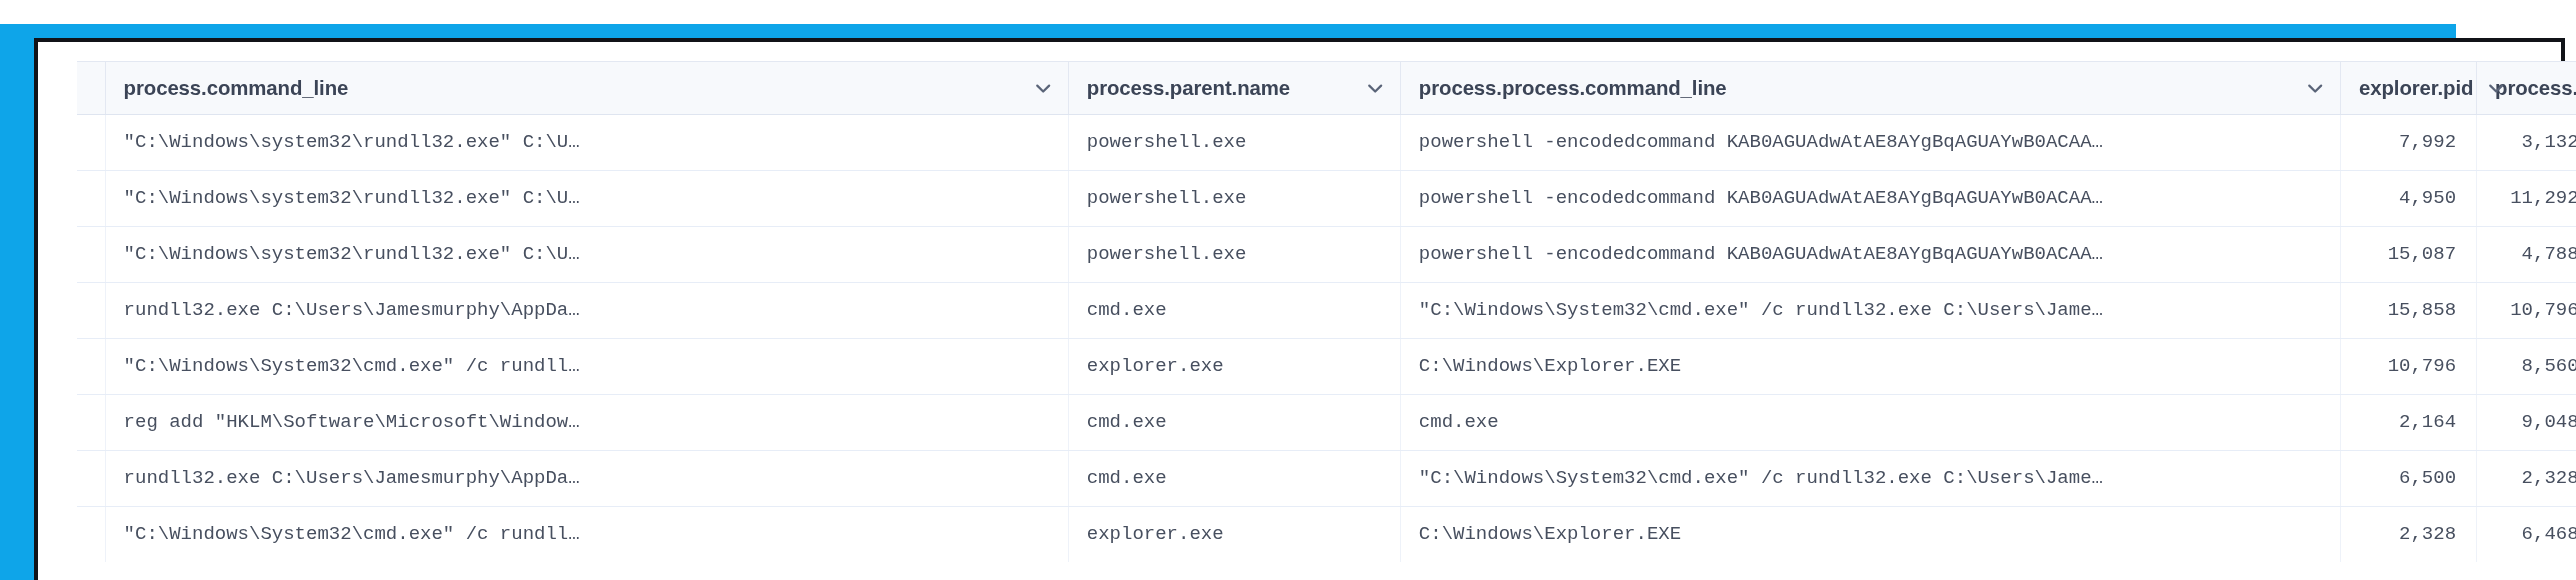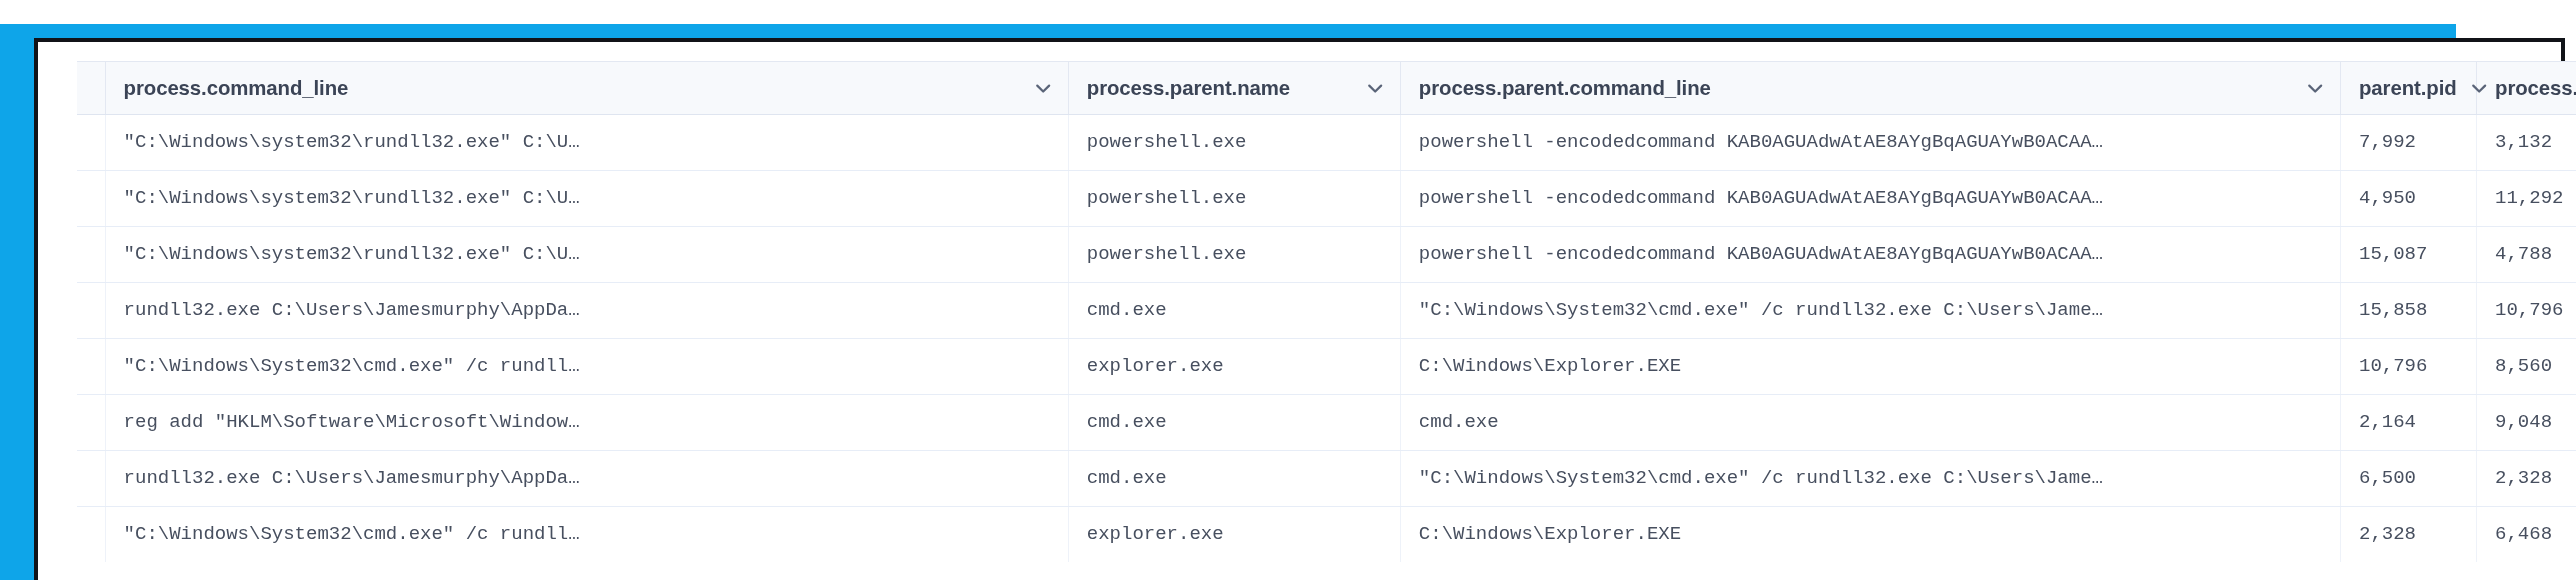--- a/index.html
+++ b/index.html
@@ -138,20 +138,21 @@
     padding: 0 15px 0 17.6px;
     font-family: "Liberation Mono", monospace;
     font-size: 19px;
     color: #474f5f;
     white-space: nowrap;
     overflow: hidden;
     text-overflow: clip;
     line-height: 55px;
   }
   .cell-inner.numeric {
+    text-align: right;
     padding-right: 20.4px;
   }
 </style>
 </head>
 <body>
 
 <div class="screenshot-frame">
   <div class="frame-border">
     <div class="grid-wrap">
       <table class="data-grid">
@@ -181,31 +182,31 @@
                 <span class="head-label">process.parent.name</span>
                 <span class="chevron">
                   <svg viewBox="0 0 24 24" fill="none" stroke="#5a6478" stroke-width="2.6" stroke-linecap="round" stroke-linejoin="round">
                       <polyline points="5,9 12,16 19,9"></polyline>
                     </svg>
                 </span>
               </div>
             </th>
             <th class="col-head">
               <div class="head-inner">
-                <span class="head-label">process.parent.command_line</span>
+                <span class="head-label">process.process.command_line</span>
                 <span class="chevron">
                   <svg viewBox="0 0 24 24" fill="none" stroke="#5a6478" stroke-width="2.6" stroke-linecap="round" stroke-linejoin="round">
                       <polyline points="5,9 12,16 19,9"></polyline>
                     </svg>
                 </span>
               </div>
             </th>
             <th class="col-head">
               <div class="head-inner">
-                <span class="head-label">parent.pid</span>
+                <span class="head-label">explorer.pid</span>
                 <span class="chevron">
                   <svg viewBox="0 0 24 24" fill="none" stroke="#5a6478" stroke-width="2.6" stroke-linecap="round" stroke-linejoin="round">
                       <polyline points="5,9 12,16 19,9"></polyline>
                     </svg>
                 </span>
               </div>
             </th>
             <th class="col-head">
               <div class="head-inner">
                 <span class="head-label">process.parent.pid</span>

